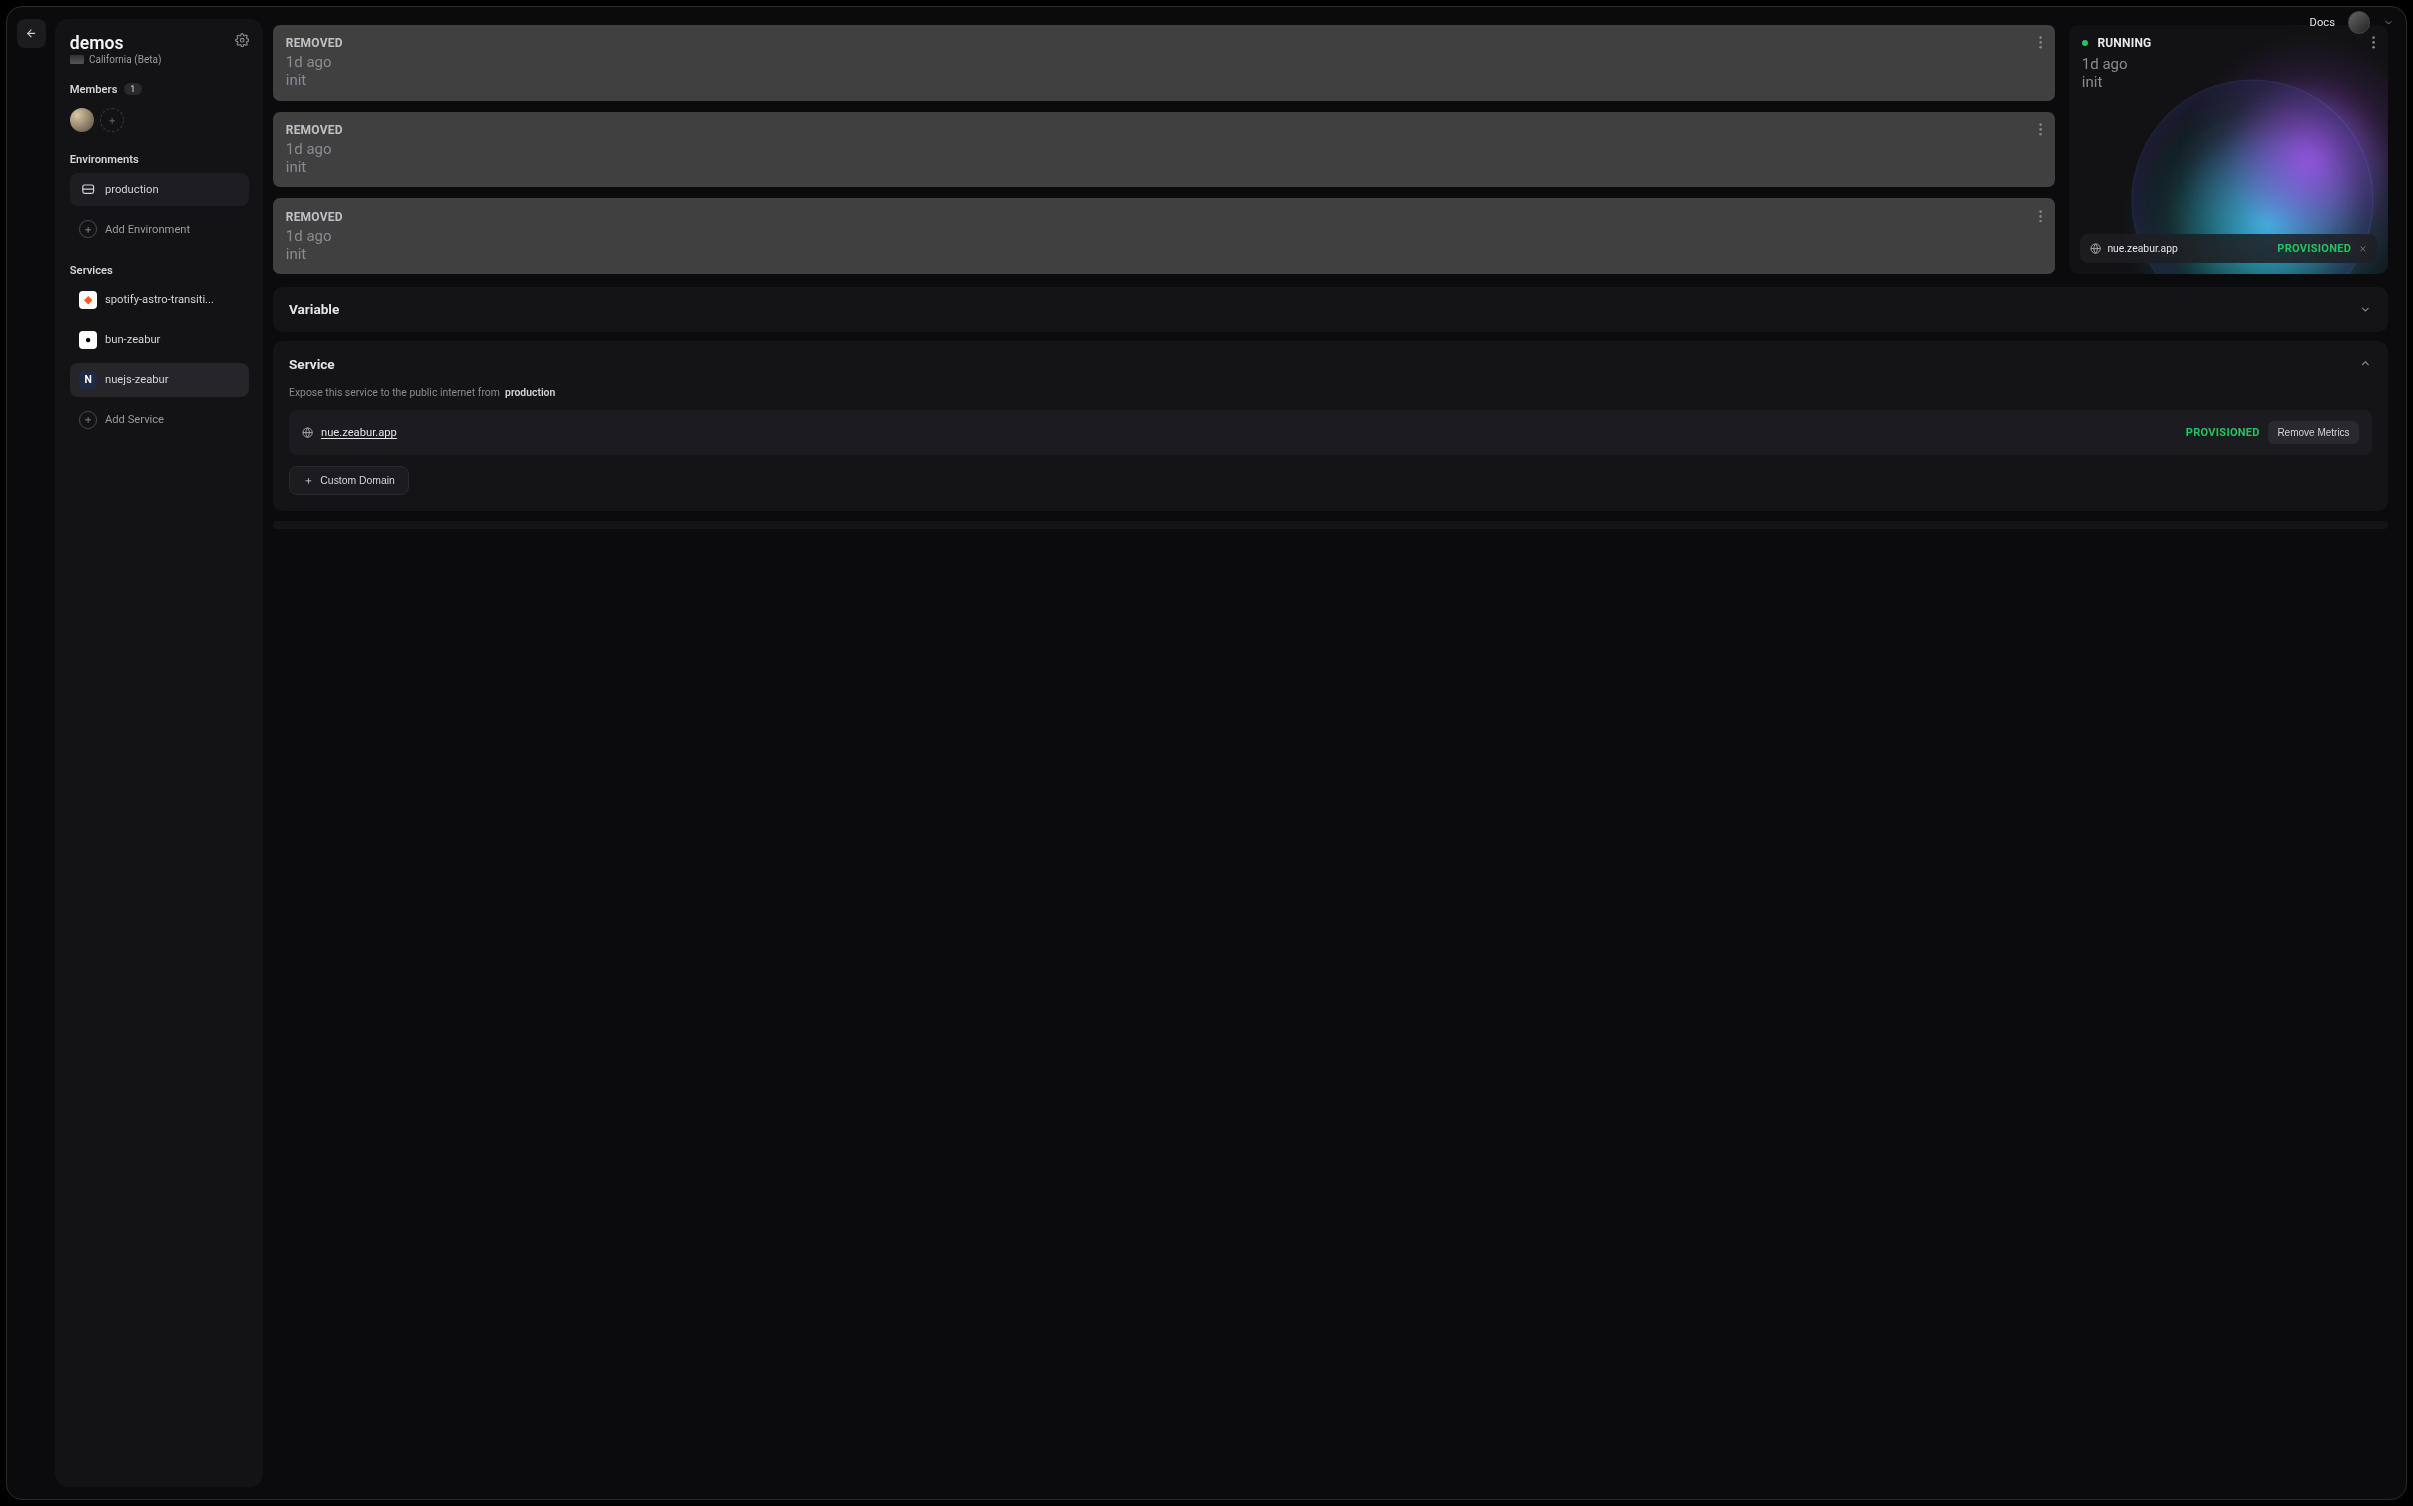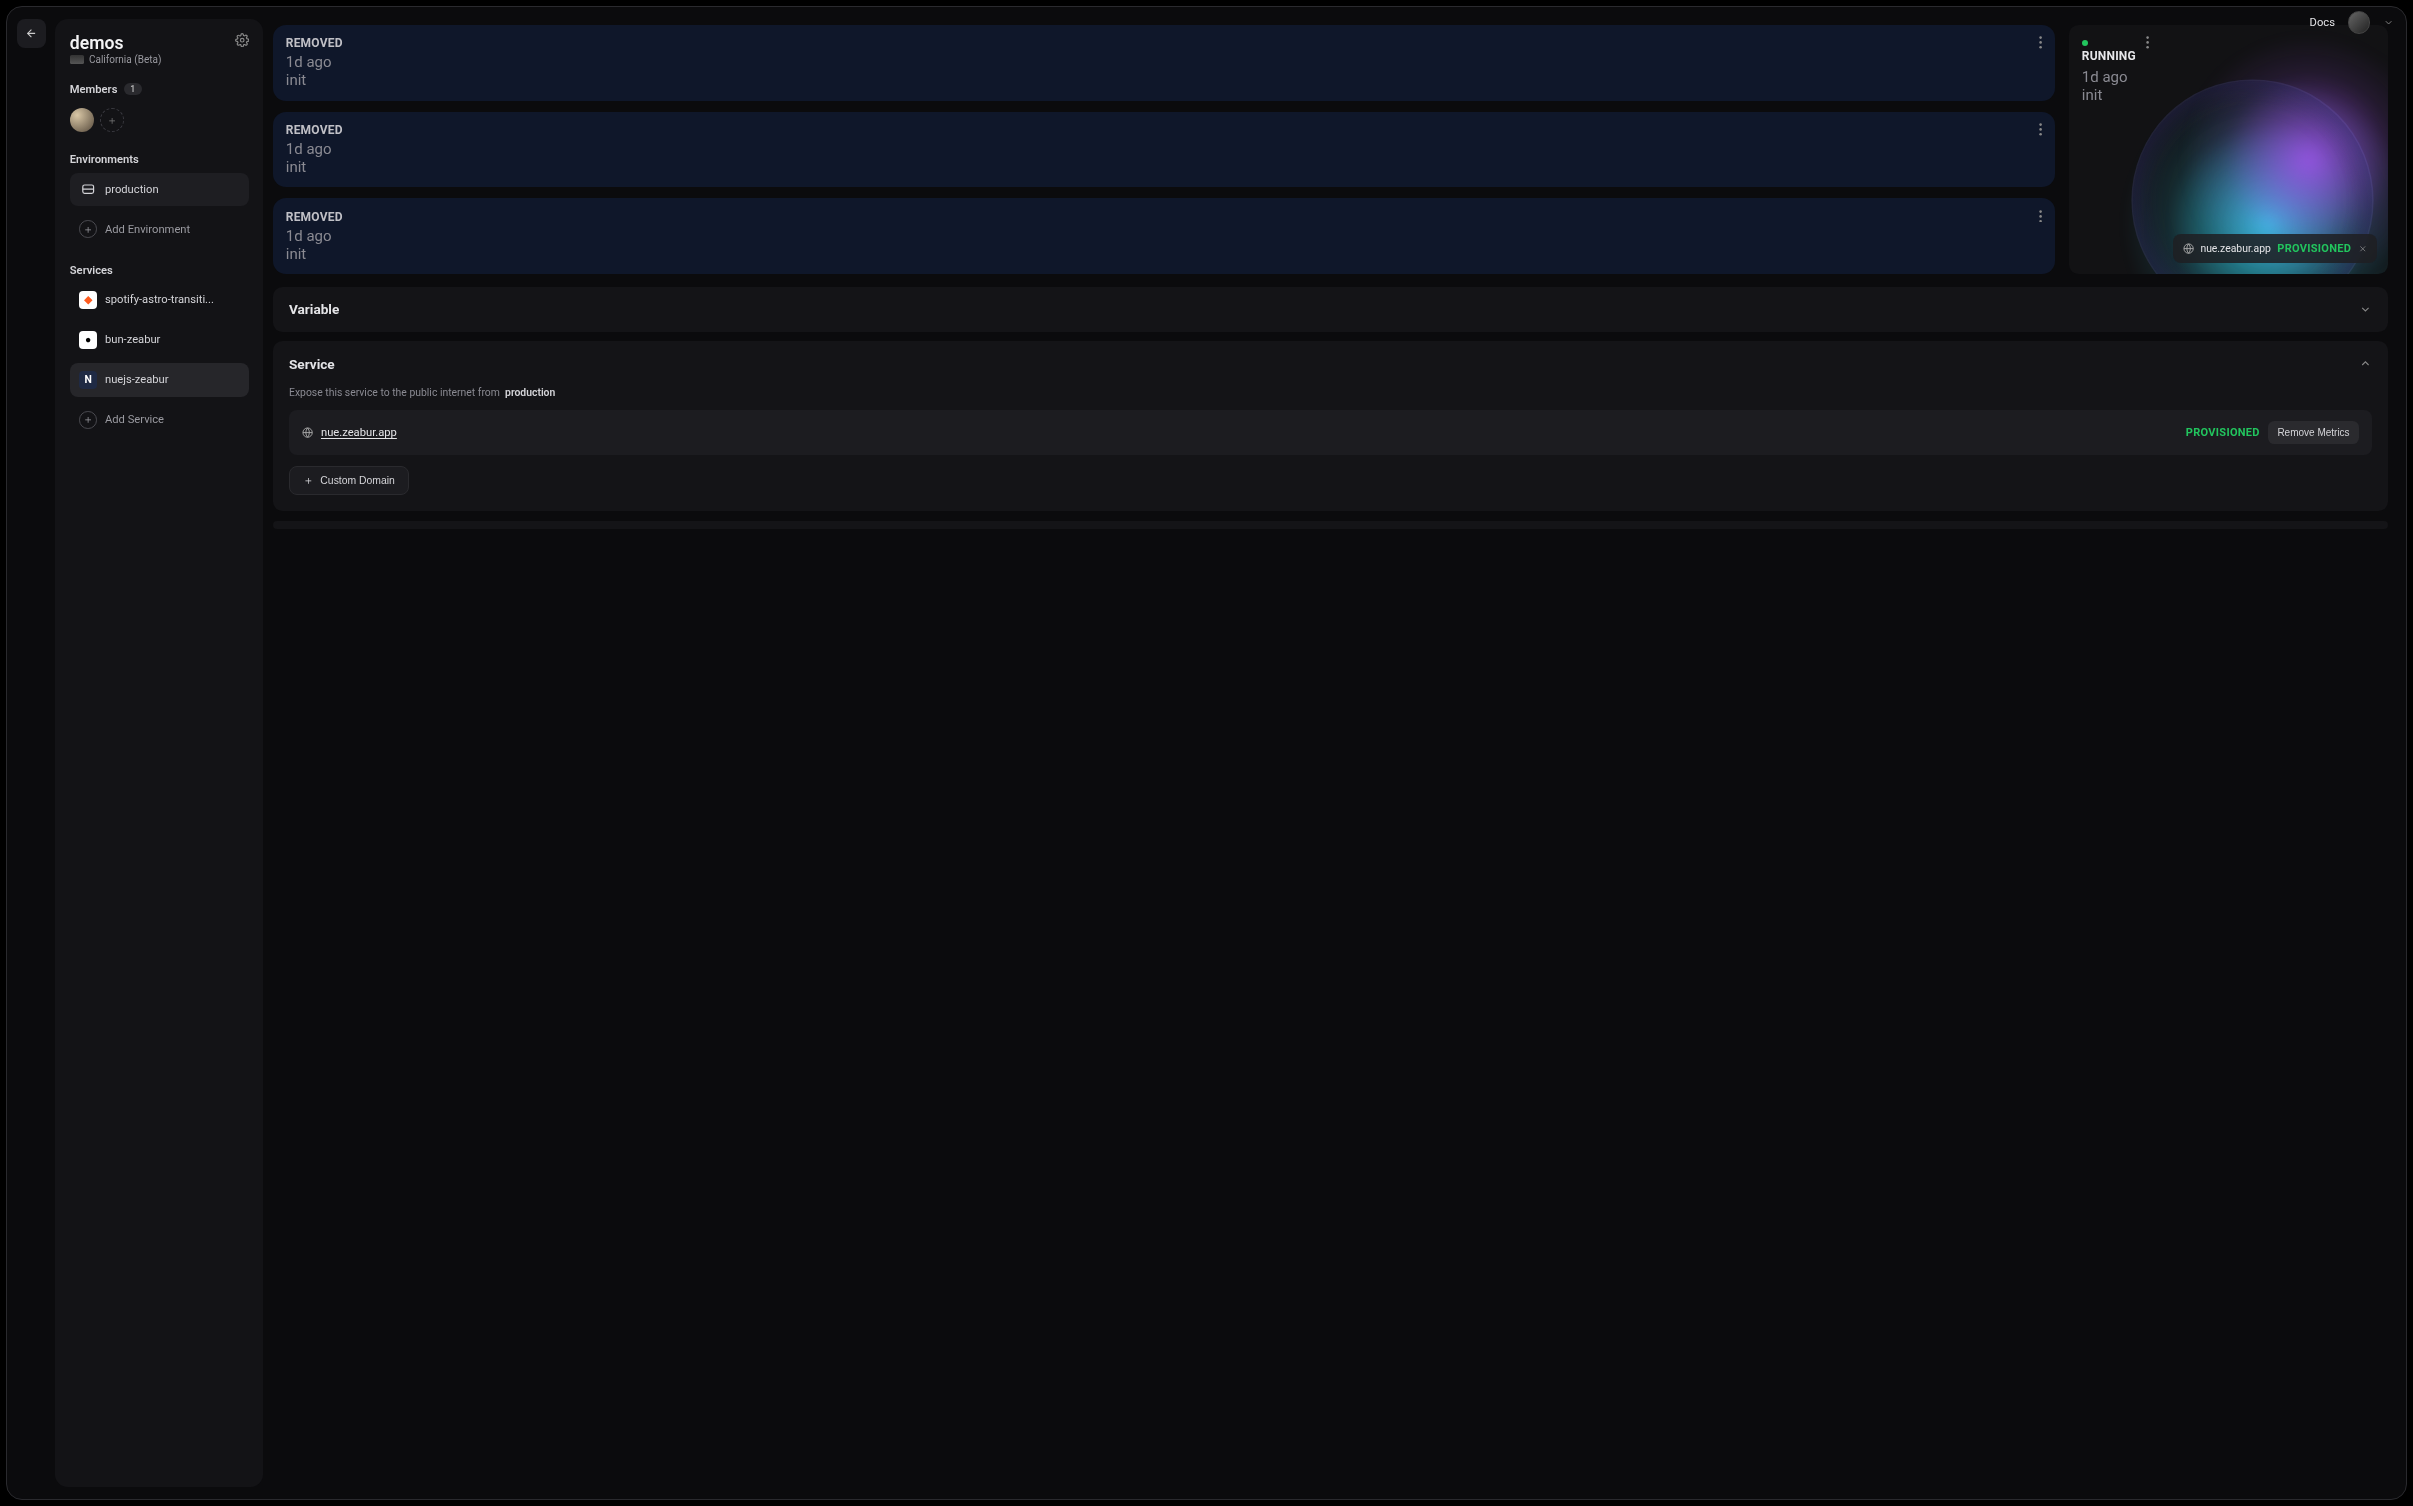--- a/index.html
+++ b/index.html
@@ -59,28 +59,28 @@
 
   .svc-item { display:flex; align-items:center; gap:8px; padding:8px 9.6px; border-radius:8px; color:#d4d4d8; cursor:pointer; }
   .svc-item.active { background:#26262a; }
   .svc-logo { width:17.6px;height:17.6px;border-radius:4px;display:flex;align-items:center;justify-content:center;font-size:10.4px;font-weight:700; }
 
   
   .main { flex:1; padding:17.6px 17.6px 17.6px 9.6px; overflow:auto; }
   .top-row { display:flex; gap:14.4px; margin-bottom:12.8px; }
   .deploy-col { flex:1; display:flex; flex-direction:column; gap:11.2px; min-width:0; }
   .deploy-card {
-    background:#0f172a; border-radius:13px; padding:11.2px 12.8px; position:relative;
+    background:#404040; border-radius:7px; padding:11.2px 12.8px; position:relative;
   }
   .deploy-status { font-size:12px; font-weight:700; color:#c0c0c6; letter-spacing:0.2px; }
   .deploy-meta { font-size:15px; color:#8a8a92; margin-top:3.2px; }
   .kebab { position:absolute; right:8px; top:8px; color:#888; cursor:pointer; padding:3.2px 4.8px; border-radius:4.8px; }
 
   .preview-card {
-    width:319px; background:#121214; border-radius:9.6px; position:relative; overflow:hidden; display:flex; flex-direction:row;
+    width:319px; background:#121214; border-radius:9.6px; position:relative; overflow:hidden; display:flex; flex-direction:column;
   }
   .preview-head { padding:11.2px 12.8px 6.4px; position:relative; z-index:2; }
   .run-dot { width:6.4px;height:6.4px;border-radius:50%;background:#22c55e;display:inline-block;margin-right:6.4px;vertical-align:middle; }
   .running-label { font-size:12px; font-weight:700; color:#e7e7ea; letter-spacing:0.2px; vertical-align:middle; }
   .preview-canvas { position:absolute; inset:0; }
   .glow1 { position:absolute; width:335px;height:335px;border-radius:50%; left:32px; top:32px;
     background: radial-gradient(circle at 50% 50%, rgba(51,227,255,.85) 0%, rgba(51,227,255,.12) 42%, transparent 62%);
     filter: blur(4.8px); }
   .glow2 { position:absolute; width:287px;height:287px;border-radius:50%; left:96px; top:-8px;
     background: radial-gradient(circle at 50% 50%, rgba(168,85,247,.85) 0%, rgba(168,85,247,.12) 42%, transparent 62%);

